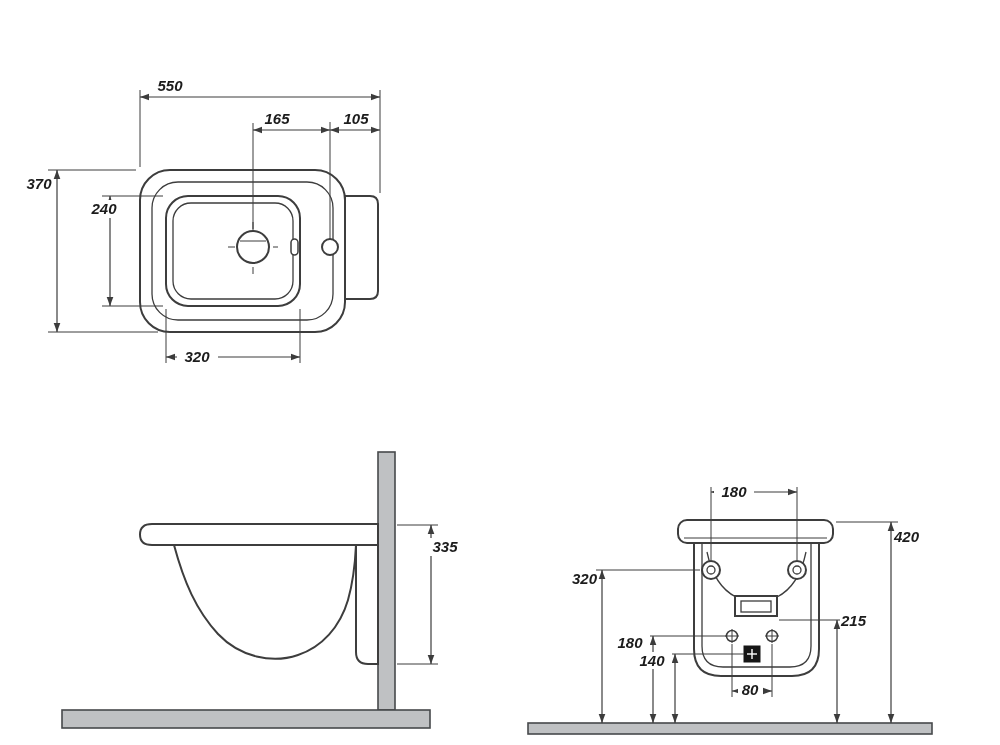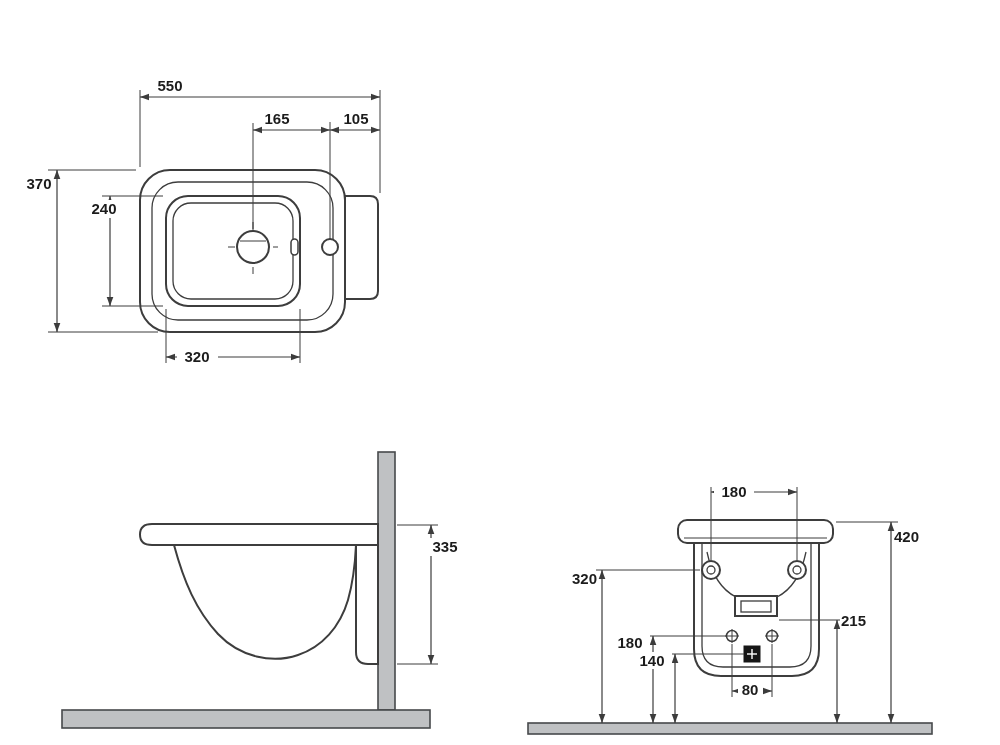--- a/index.html
+++ b/index.html
@@ -1,16 +1,16 @@
 <!DOCTYPE html>
 <html><head>
 <meta charset="utf-8">
 <style>
   html,body { margin:0; padding:0; background:#ffffff; }
-  .page { width:1000px; height:745px; position:relative; background:#fff; overflow:hidden; }
+  .page { width:1000px; height:745px; position:relative; background:#fff; overflow:hidden;font-style:italic; }
   svg { display:block; }
   .out2  { fill:#ffffff; stroke:#3d3d3d; stroke-width:2; }
   .out15 { fill:#ffffff; stroke:#3d3d3d; stroke-width:1.5; }
   .thin  { fill:none; stroke:#3d3d3d; stroke-width:1.3; }
   .hair  { fill:none; stroke:#3d3d3d; stroke-width:1; }
   .dim   { fill:none; stroke:#3c3c3c; stroke-width:1.2;
            marker-start:url(#arr); marker-end:url(#arr); }
   .ext   { fill:none; stroke:#3c3c3c; stroke-width:1; }
   .dash  { fill:none; stroke:#3c3c3c; stroke-width:1; stroke-dasharray:7 3 2 3; }
   .gray  { fill:#bfc1c3; stroke:#47494b; stroke-width:1.6; }

